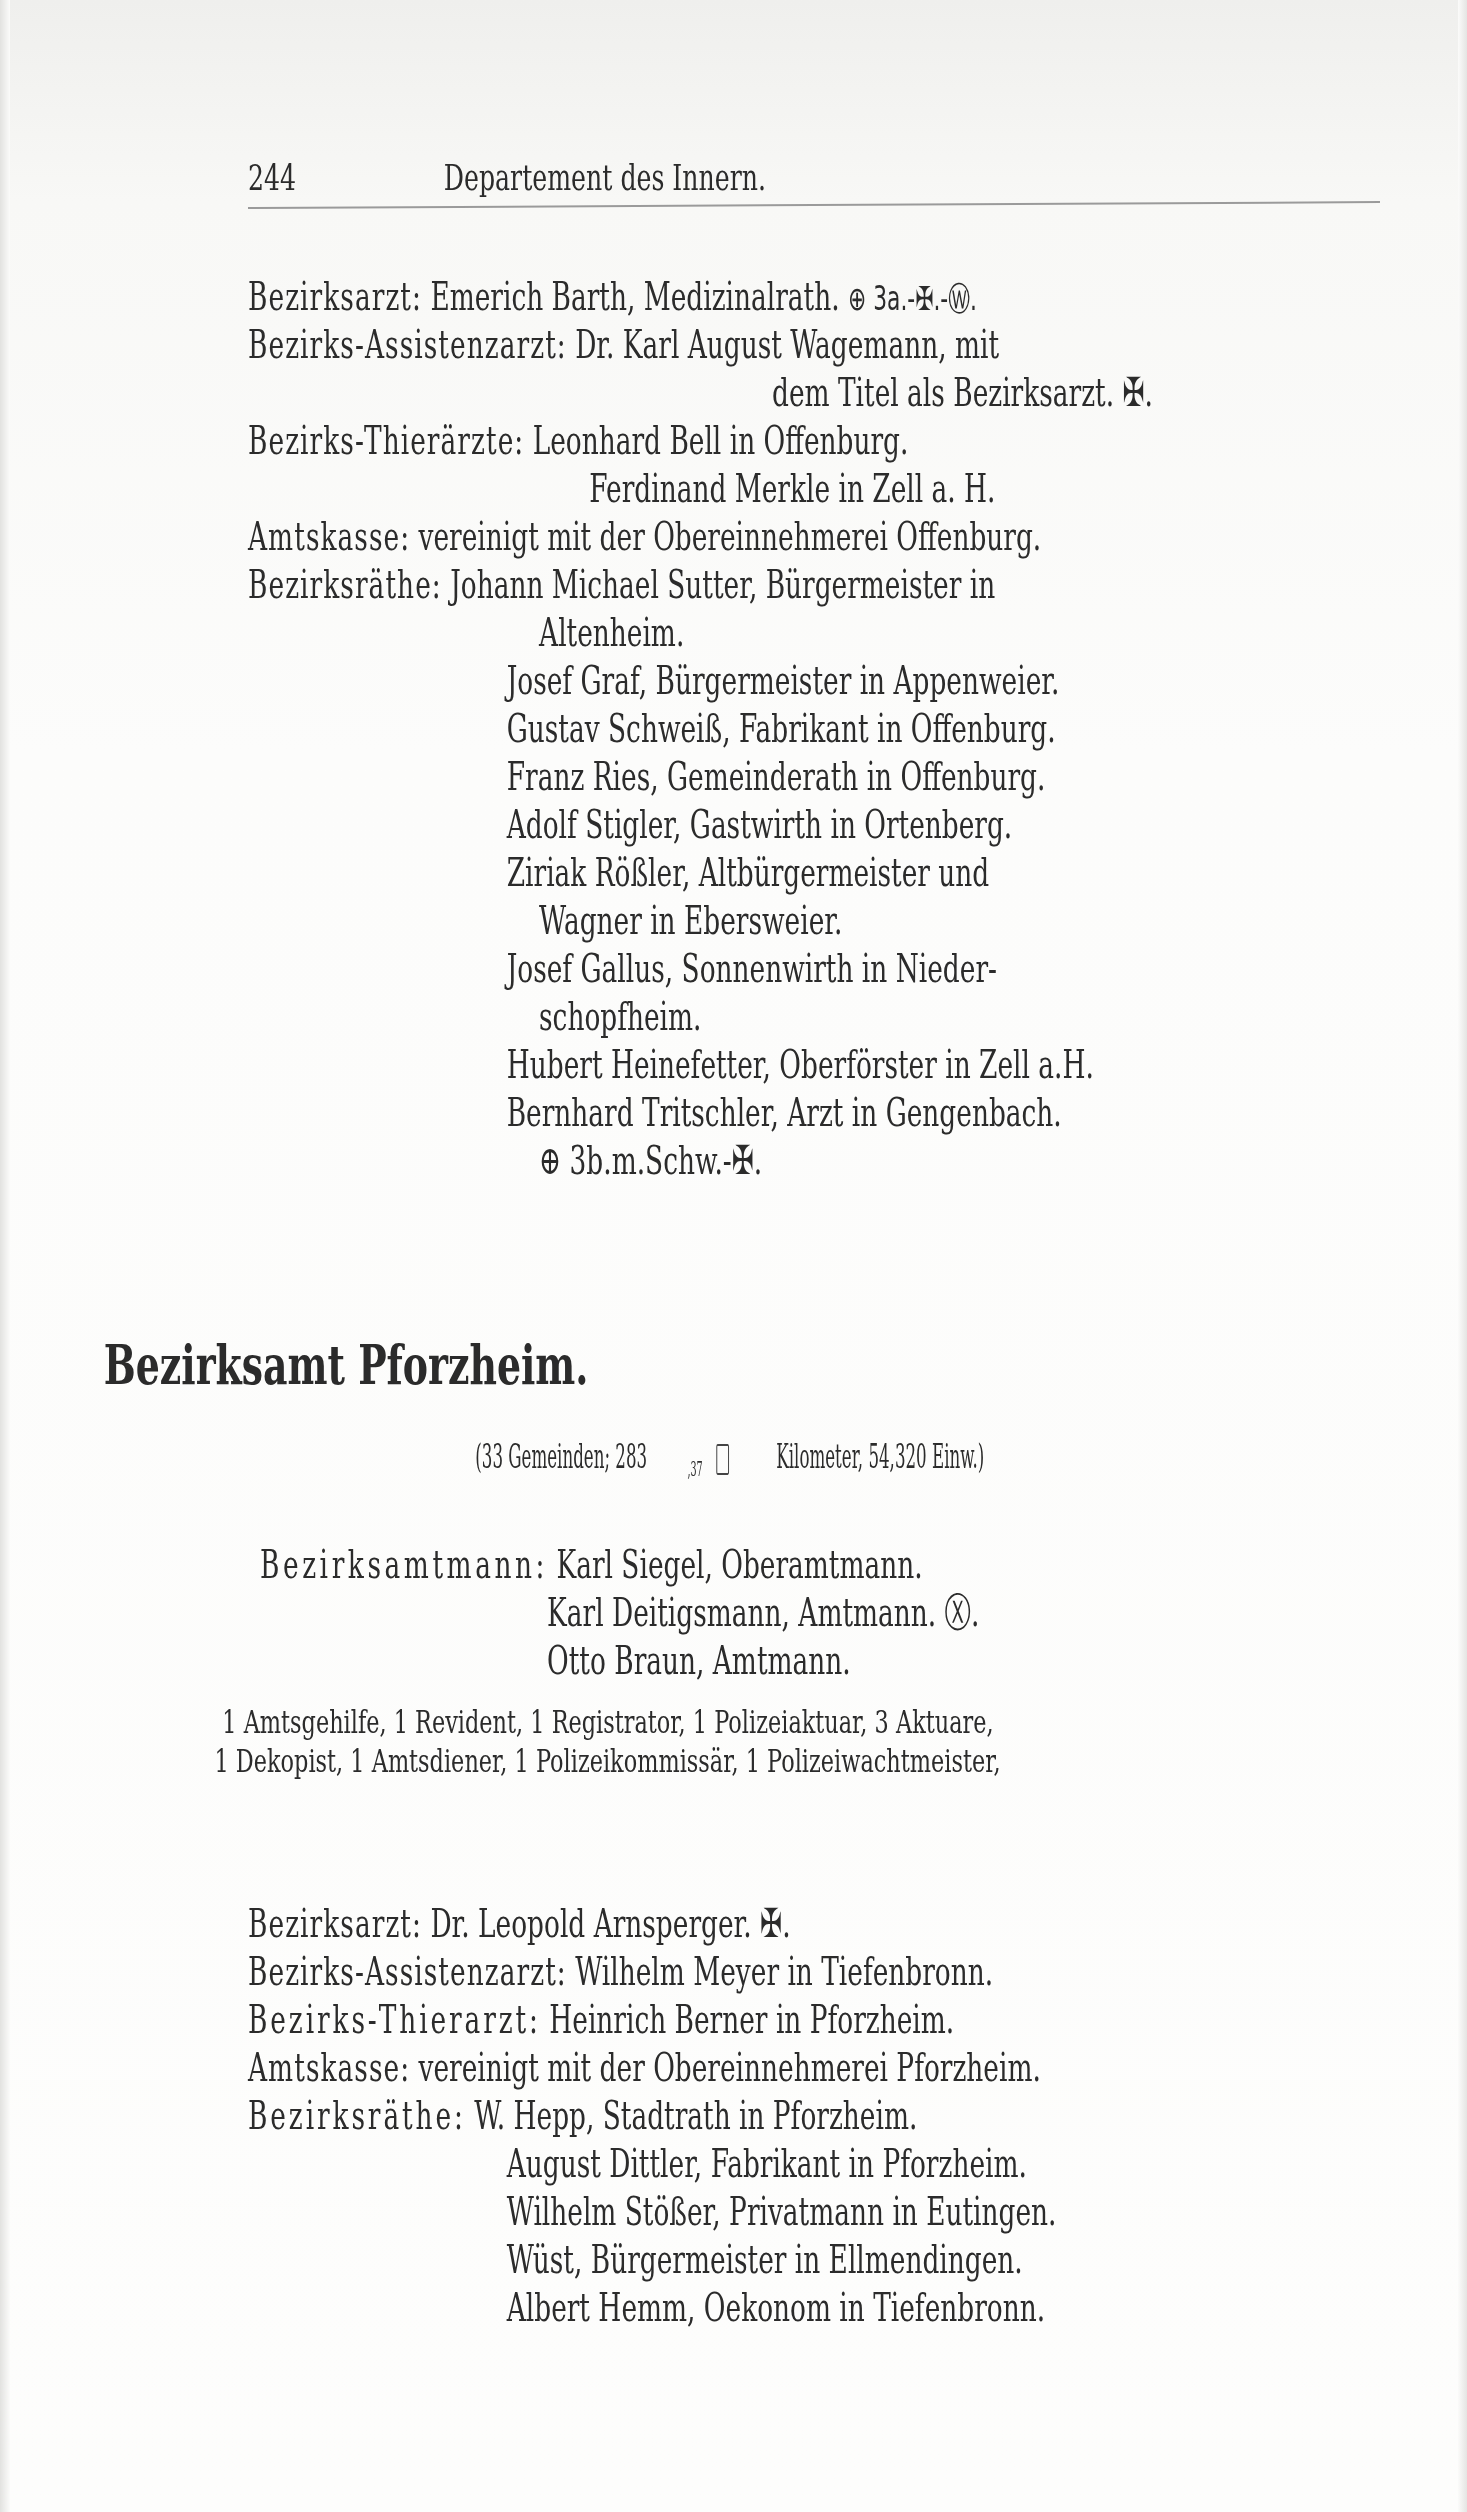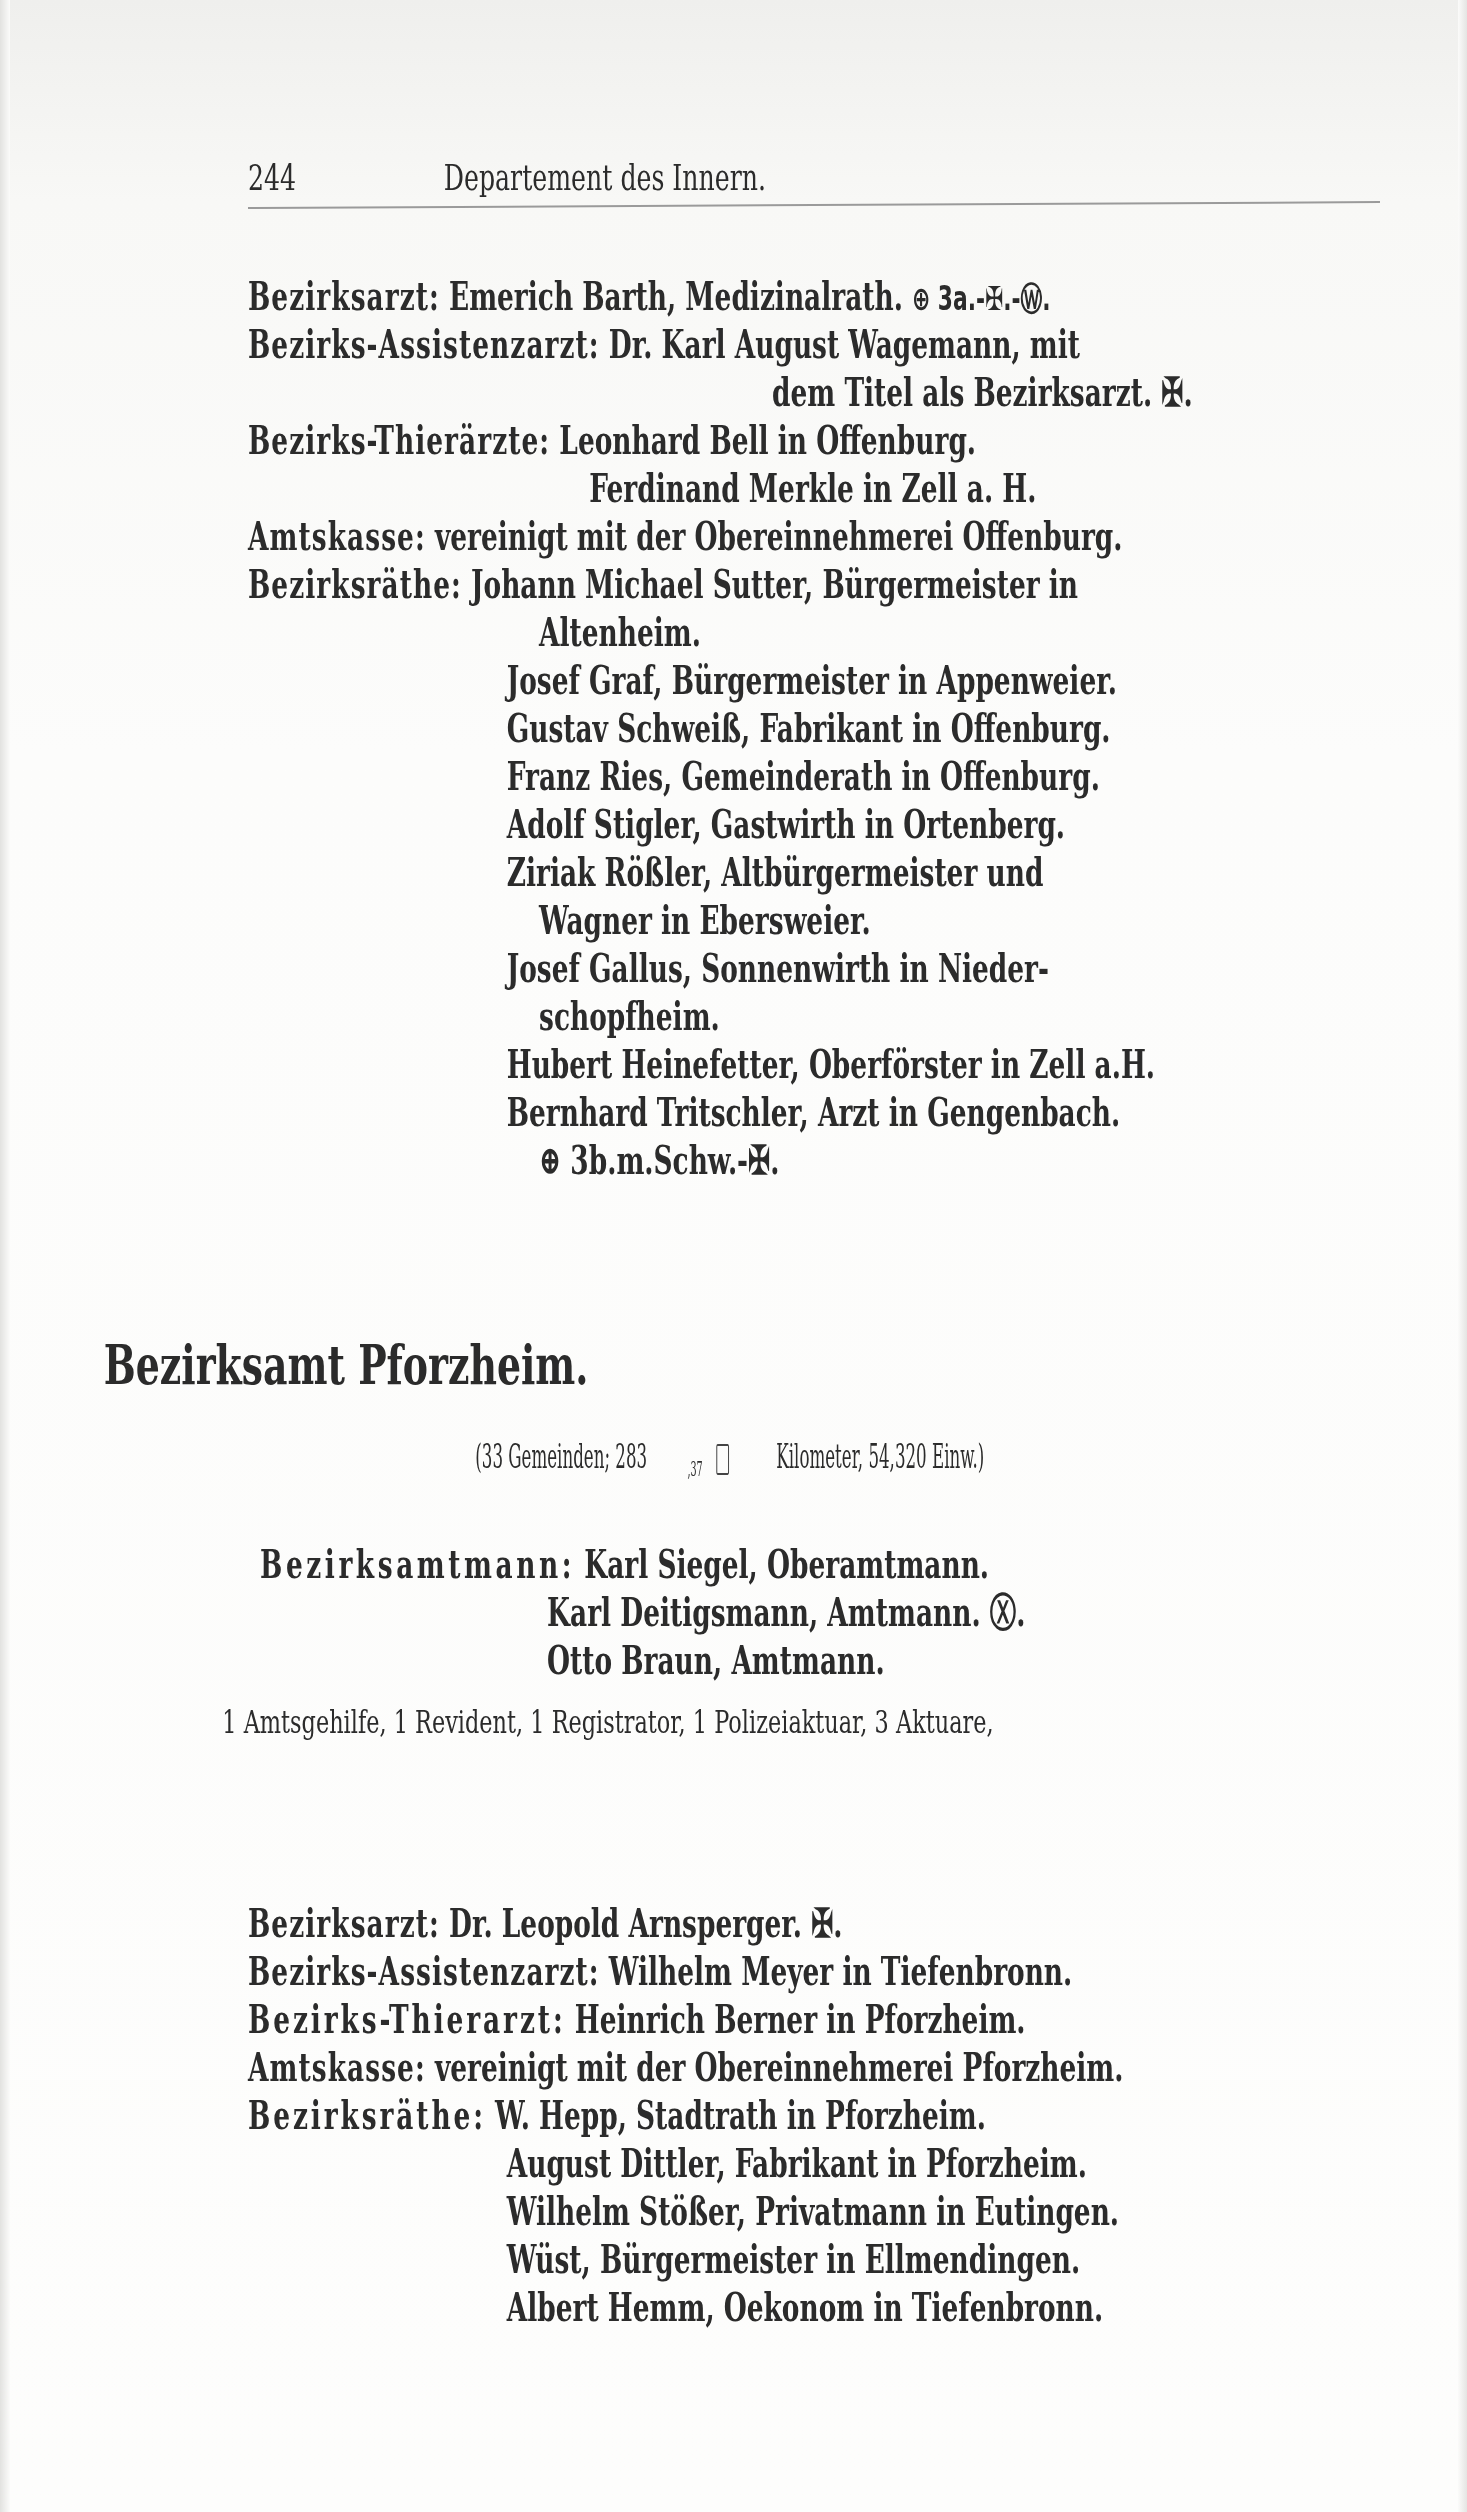--- a/index.html
+++ b/index.html
@@ -20,21 +20,21 @@
   .header {
     position: absolute; left: 248px; top: 158px; width: 1121px;
     font-size: 35px; transform: scaleX(0.72); transform-origin: left top;
     white-space: nowrap;
   }
   .header .pnum { display:inline-block; width: 272px; }
   .rule {
     position: absolute; left: 248px; top: 207px; width: 1132px; height: 1.6px;
     background: #9a9a9a; transform: rotate(-0.3deg); transform-origin: left;
   }
-  .block { position: absolute; left: 248px; width: 1197px; font-weight: bold; }
+  .block { position: absolute; left: 248px; width: 1197px; }
   .line {
     font-size: 40px; line-height: 48px; white-space: nowrap;
     transform: scaleX(0.66); transform-origin: left top;
     height: 48px;
   }
   .indent-r { padding-left: 794px; }
   .lbl { letter-spacing: 1.6px; }
   .sign { font-family: "DejaVu Sans", sans-serif; font-size: 33px; }
   .section-title {
     position: absolute; left: 0; width: 1468px; top: 1333px;
@@ -118,20 +118,21 @@
   <div class="line">
     <span class="lbl" style="letter-spacing:5.4px;">Bezirksamtmann:</span>
     <span>Karl Siegel, Oberamtmann.</span>
   </div>
   <div class="line" style="padding-left:435px;">Karl Deitigsmann, Amtmann. Ⓧ.</div>
   <div class="line" style="padding-left:435px;">Otto Braun, Amtmann.</div>
 </div>
 
 <div class="staff">
   <div><span>1 Amtsgehilfe, 1 Revident, 1 Registrator, 1 Polizeiaktuar, 3 Aktuare,</span></div>
+  <div><span>1 Dekopist, 1 Amtsdiener, 1 Polizeikommissär, 1 Polizeiwachtmeister,</span></div>
 </div>
 
 <div class="block" style="top:1899px;">
   <div class="line">
     <span class="lbl">Bezirksarzt:</span>
     <span>Dr. Leopold Arnsperger. ✠.</span>
   </div>
   <div class="line">
     <span class="lbl">Bezirks-Assistenzarzt:</span>
     <span>Wilhelm Meyer in Tiefenbronn.</span>

